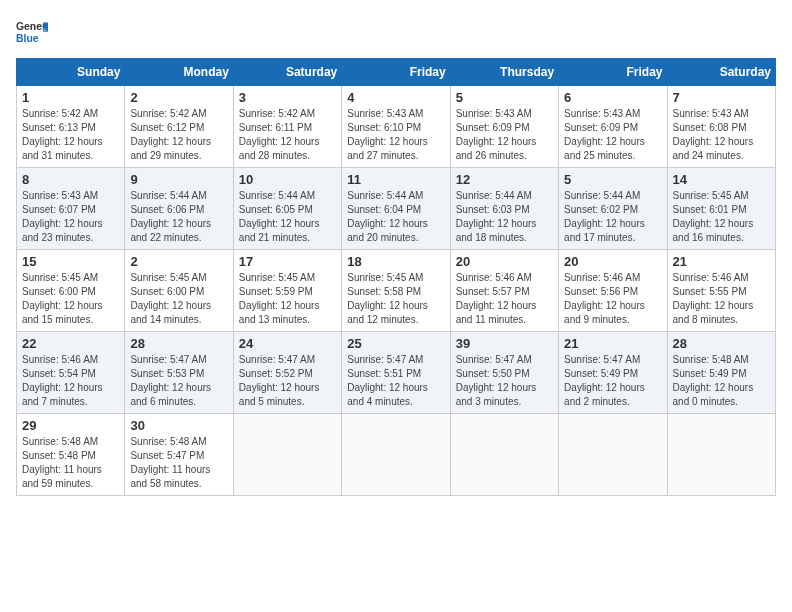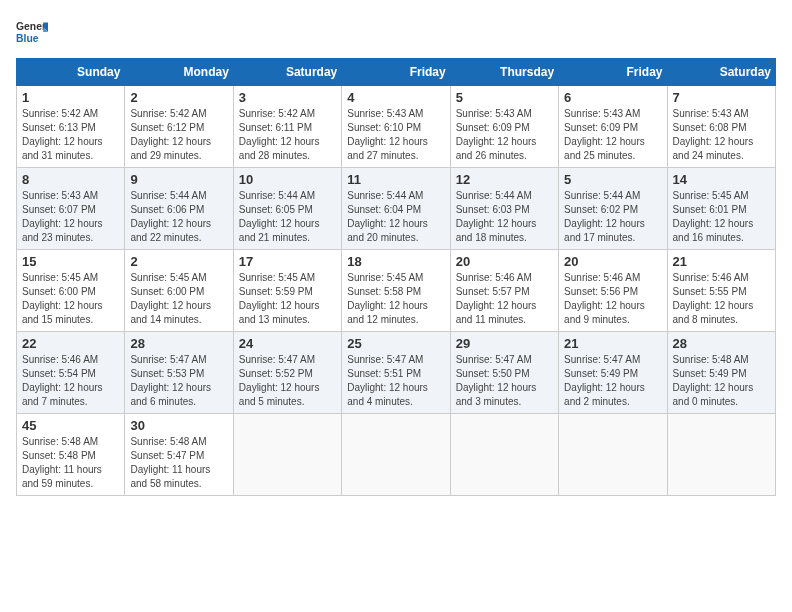--- a/index.html
+++ b/index.html
@@ -210,35 +210,35 @@
         </td>
         <td>
           <span class="day-number">24</span>
           <div class="day-info">Sunrise: 5:47 AM<br>Sunset: 5:52 PM<br>Daylight: 12 hours and 5 minutes.</div>
         </td>
         <td>
           <span class="day-number">25</span>
           <div class="day-info">Sunrise: 5:47 AM<br>Sunset: 5:51 PM<br>Daylight: 12 hours and 4 minutes.</div>
         </td>
         <td>
-          <span class="day-number">29</span>
+          <span class="day-number">39</span>
           <div class="day-info">Sunrise: 5:47 AM<br>Sunset: 5:50 PM<br>Daylight: 12 hours and 3 minutes.</div>
         </td>
         <td>
           <span class="day-number">21</span>
           <div class="day-info">Sunrise: 5:47 AM<br>Sunset: 5:49 PM<br>Daylight: 12 hours and 2 minutes.</div>
         </td>
         <td>
           <span class="day-number">28</span>
           <div class="day-info">Sunrise: 5:48 AM<br>Sunset: 5:49 PM<br>Daylight: 12 hours and 0 minutes.</div>
         </td>
       </tr>
       <tr>
         <td>
-          <span class="day-number">45</span>
+          <span class="day-number">29</span>
           <div class="day-info">Sunrise: 5:48 AM<br>Sunset: 5:48 PM<br>Daylight: 11 hours and 59 minutes.</div>
         </td>
         <td>
           <span class="day-number">30</span>
           <div class="day-info">Sunrise: 5:48 AM<br>Sunset: 5:47 PM<br>Daylight: 11 hours and 58 minutes.</div>
         </td>
         <td class="empty-cell"></td>
         <td class="empty-cell"></td>
         <td class="empty-cell"></td>
         <td class="empty-cell"></td>

